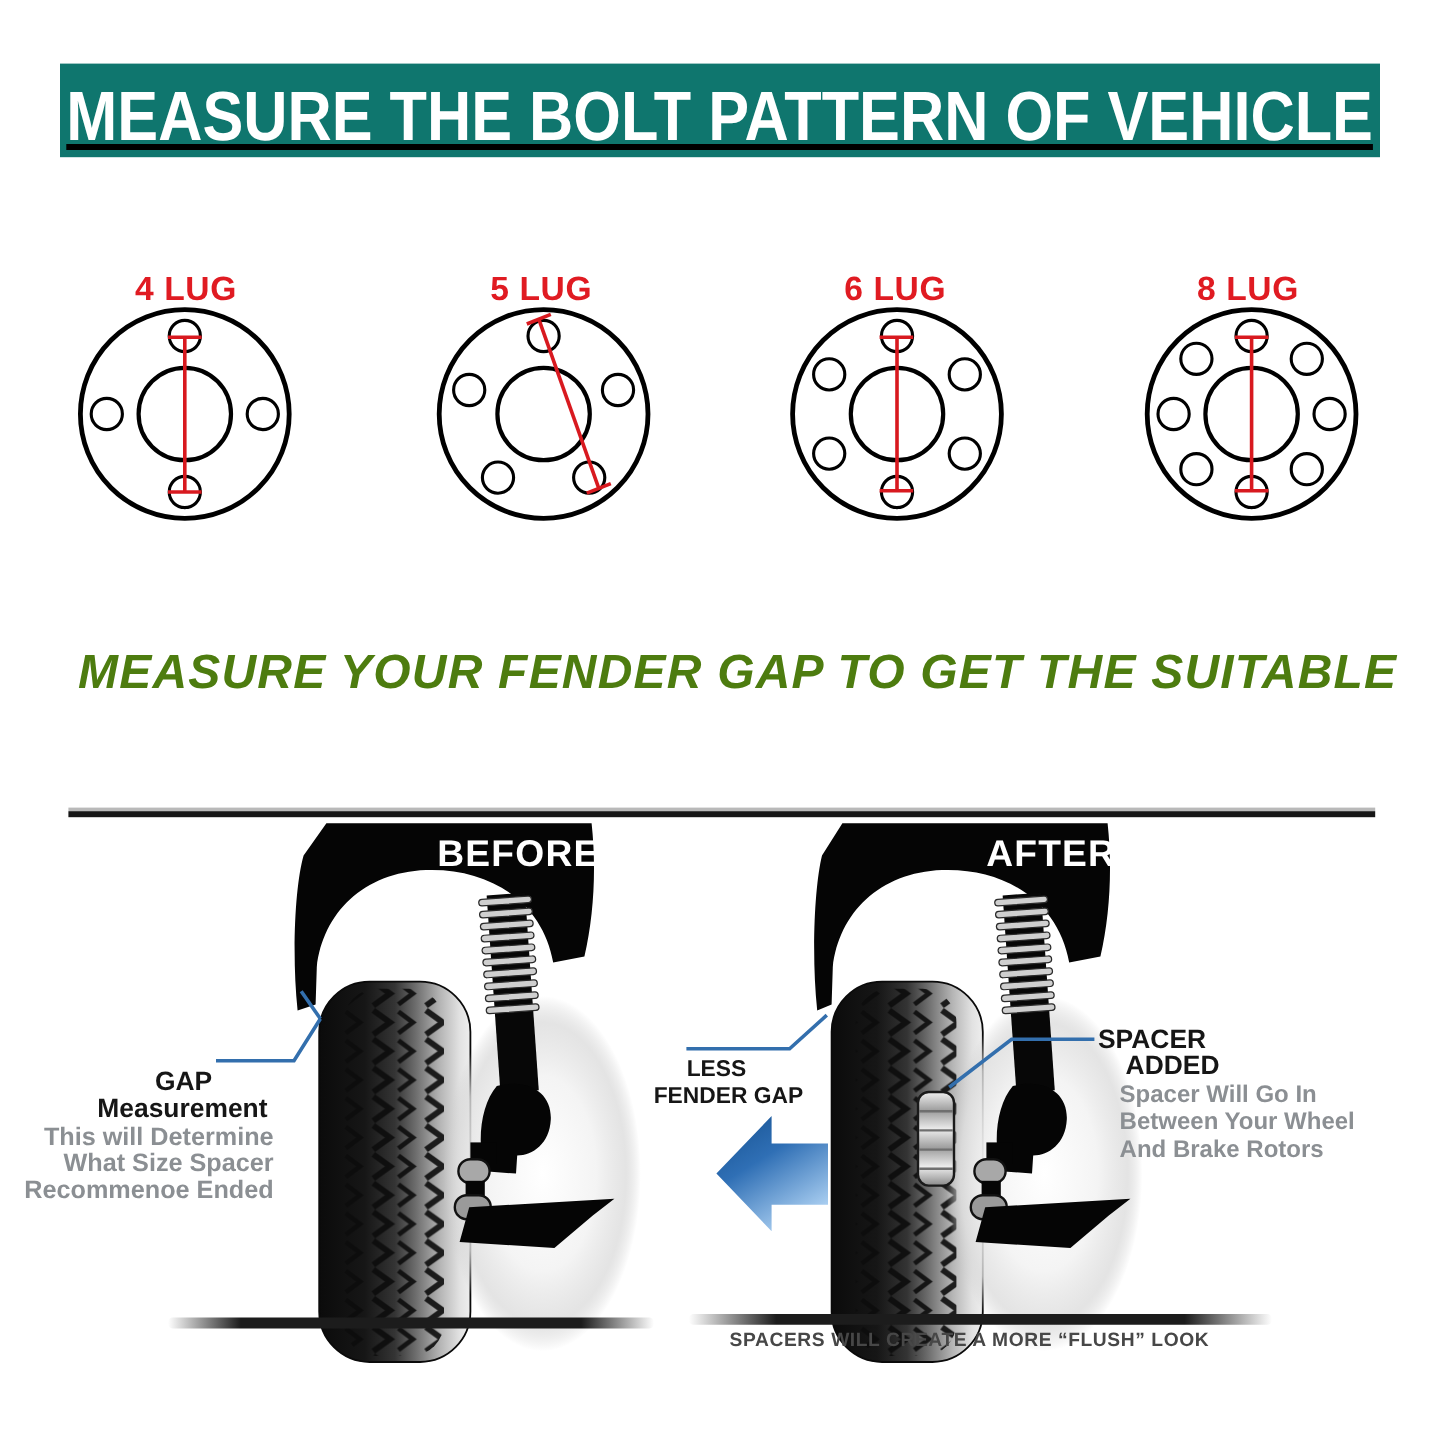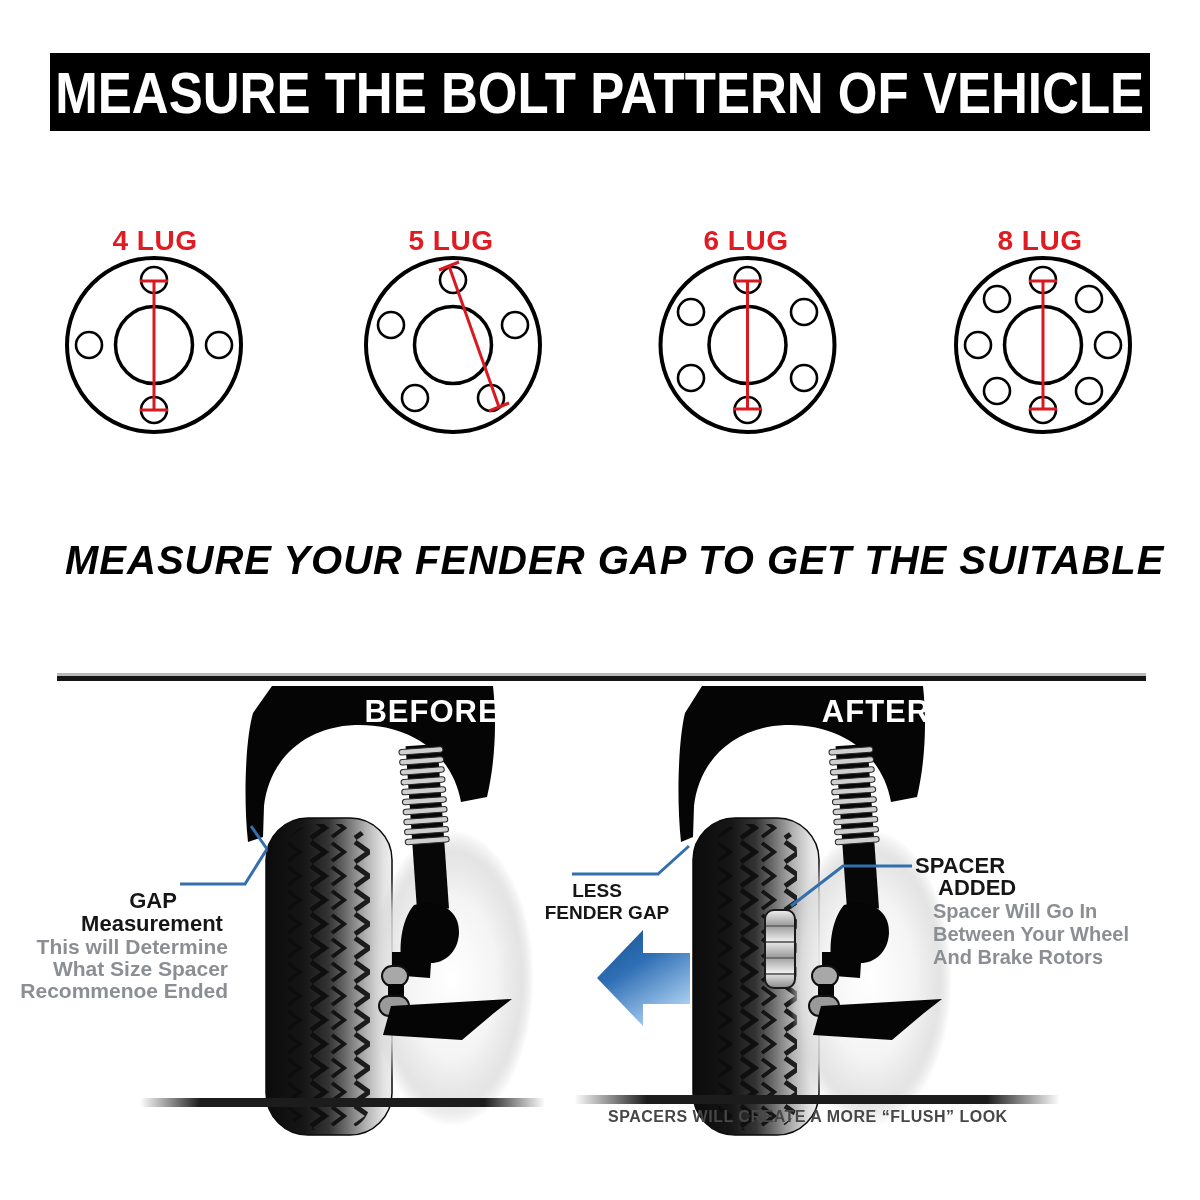--- a/index.html
+++ b/index.html
@@ -1,24 +1,24 @@
 <!DOCTYPE html>
 <html><head>
 <meta charset="utf-8">
 <style>
   html,body{margin:0;padding:0;background:#fff;}
   #page{position:relative;width:1200px;height:1200px;background:#fff;overflow:hidden;
         font-family:"Liberation Sans",sans-serif;}
   
-  .header-bar{position:absolute;left:50px;top:53px;width:1100px;height:78px;background:#000000;
-              display:flex;align-items:center;justify-content:center;text-decoration:underline;}
+  .header-bar{position:absolute;left:50px;top:53px;width:1100px;height:78px;background:#0f766e;
+              display:flex;align-items:flex-end;justify-content:center;text-decoration:underline;}
   .header-title{color:#fff;font-weight:bold;font-size:58px;white-space:nowrap;
                 transform:scaleX(.88);transform-origin:center;letter-spacing:0;}
   
-  .subtitle{position:absolute;left:65px;color:#000000;font-weight:bold;font-style:italic;
+  .subtitle{position:absolute;left:65px;color:#4d7c0f;font-weight:bold;font-style:italic;
             font-size:40px;letter-spacing:1px;white-space:nowrap;line-height:1;}
   .sub1{top:540px;} .sub2{top:592px;}
   
   svg{position:absolute;left:0;top:0;}
   text{font-family:"Liberation Sans",sans-serif;font-weight:bold;}
   .lugLabel{font-size:28px;fill:#e01b22;letter-spacing:.5px;}
   .wheelTitle{font-size:31px;fill:#ffffff;letter-spacing:1px;}
   .lblBlack22{font-size:22px;fill:#161616;}
   .lblBlack19{font-size:19px;fill:#161616;}
   .lblGray21{font-size:21px;fill:#8b8f93;}

